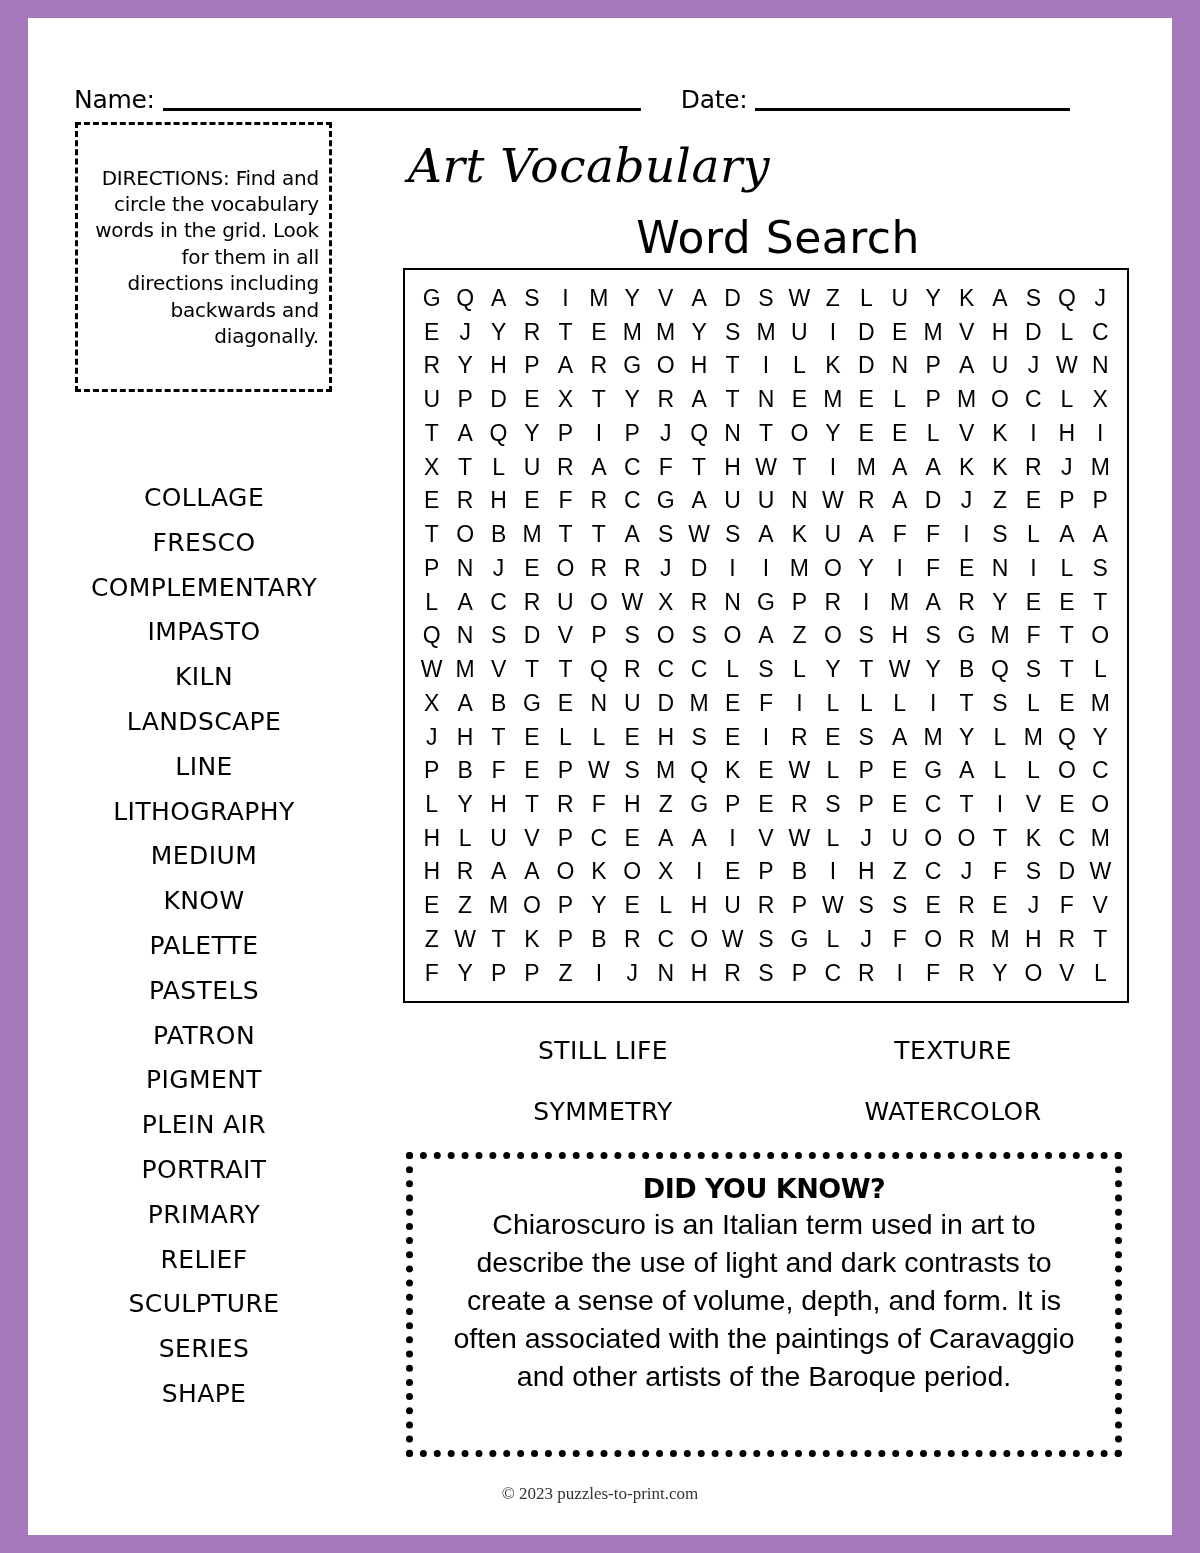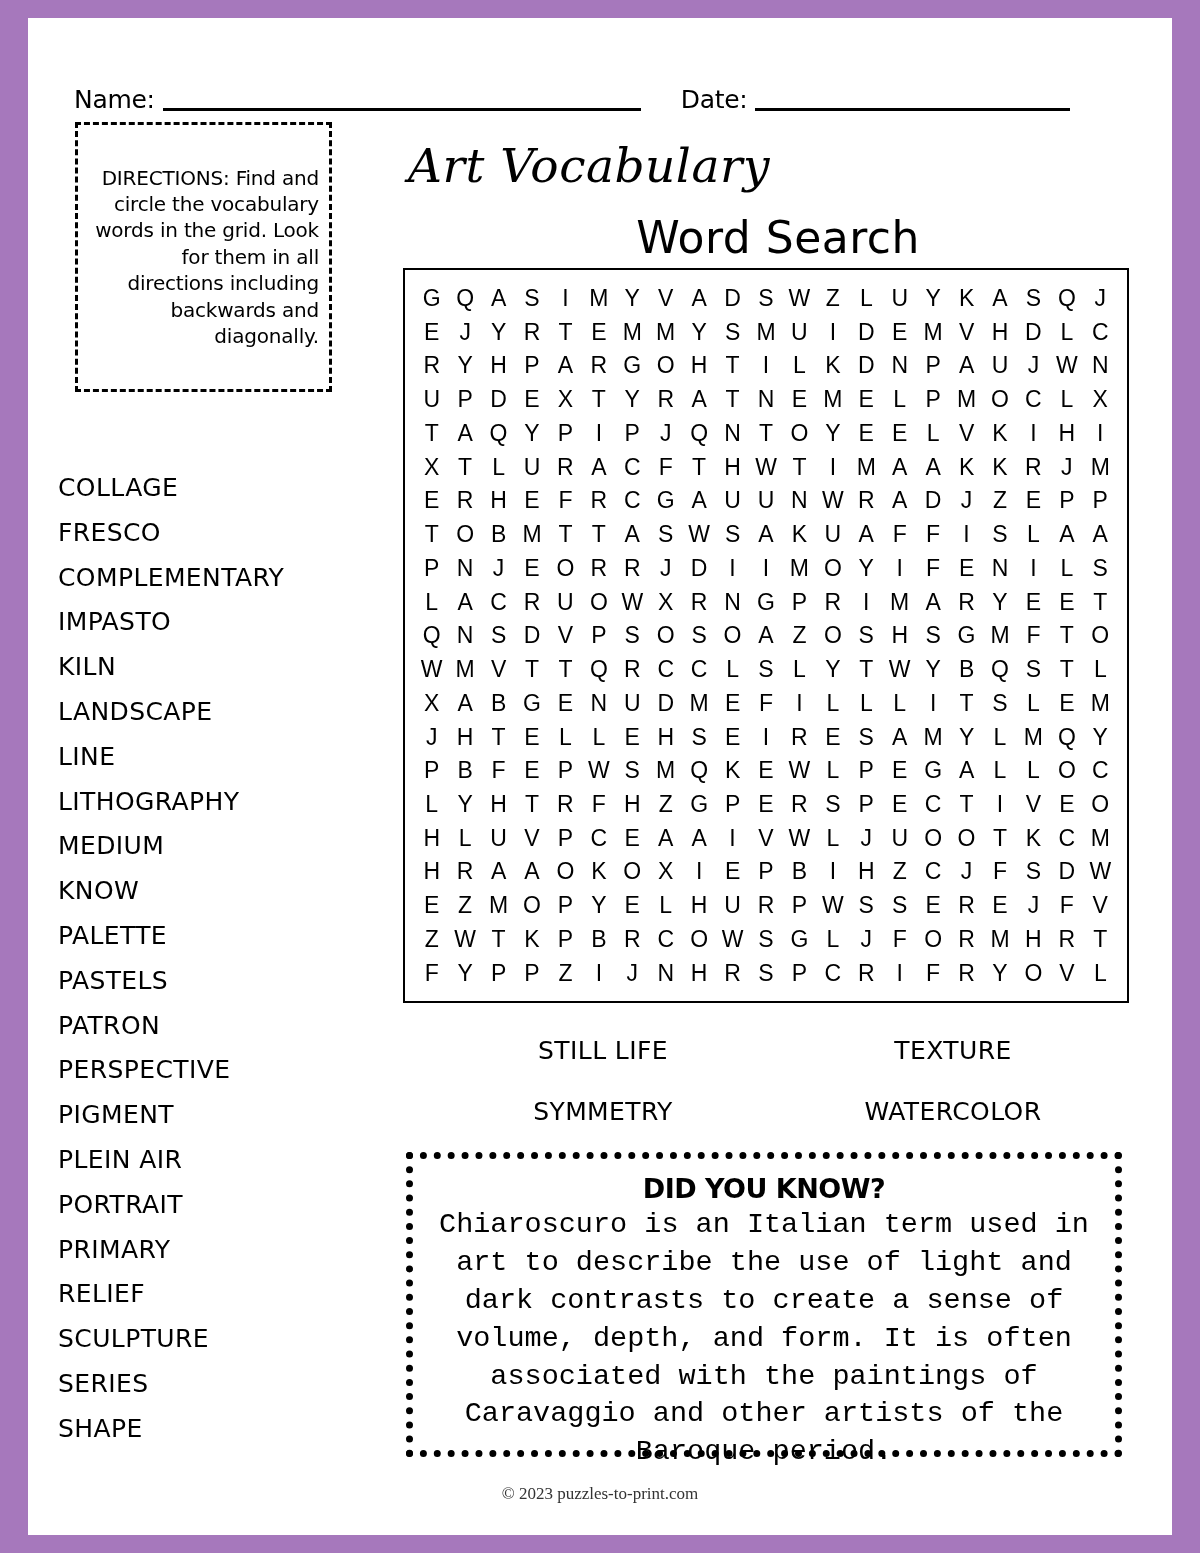--- a/index.html
+++ b/index.html
@@ -71,22 +71,23 @@
     line-height: 1.32;
     text-align: right;
     color: #000;
     letter-spacing: -0.2px;
   }
 
   
   .wordlist {
     position: absolute;
     left: 30px;
-    top: 448px;
+    top: 458px;
     width: 292px;
+    text-align: center;
   }
   .wordlist .word {
     font-family: "DejaVu Sans", sans-serif;
     font-size: 25px;
     color: #000;
     line-height: 44.8px;
     white-space: nowrap;
     letter-spacing: 0.4px;
   }
 
@@ -179,21 +180,21 @@
   .fact-title {
     font-family: "DejaVu Sans", sans-serif;
     font-weight: bold;
     font-size: 27px;
     text-align: center;
     color: #000;
     letter-spacing: -0.5px;
     margin-bottom: 2px;
   }
   .fact-body {
-    font-family: Liberation Mono, monospace;
+    font-family: Liberation Sans, sans-serif;
     font-size: 28.5px;
     line-height: 1.33;
     text-align: center;
     color: #000;
   }
 
   
   .footer {
     position: absolute;
     left: 0;
@@ -232,21 +233,20 @@
       <div class="word">IMPASTO</div>
       <div class="word">KILN</div>
       <div class="word">LANDSCAPE</div>
       <div class="word">LINE</div>
       <div class="word">LITHOGRAPHY</div>
       <div class="word">MEDIUM</div>
       <div class="word">KNOW</div>
       <div class="word">PALETTE</div>
       <div class="word">PASTELS</div>
       <div class="word">PATRON</div>
-      <div class="word">PERSPECTIVE</div>
       <div class="word">PIGMENT</div>
       <div class="word">PLEIN AIR</div>
       <div class="word">PORTRAIT</div>
       <div class="word">PRIMARY</div>
       <div class="word">RELIEF</div>
       <div class="word">SCULPTURE</div>
       <div class="word">SERIES</div>
       <div class="word">SHAPE</div>
     </div>
 

